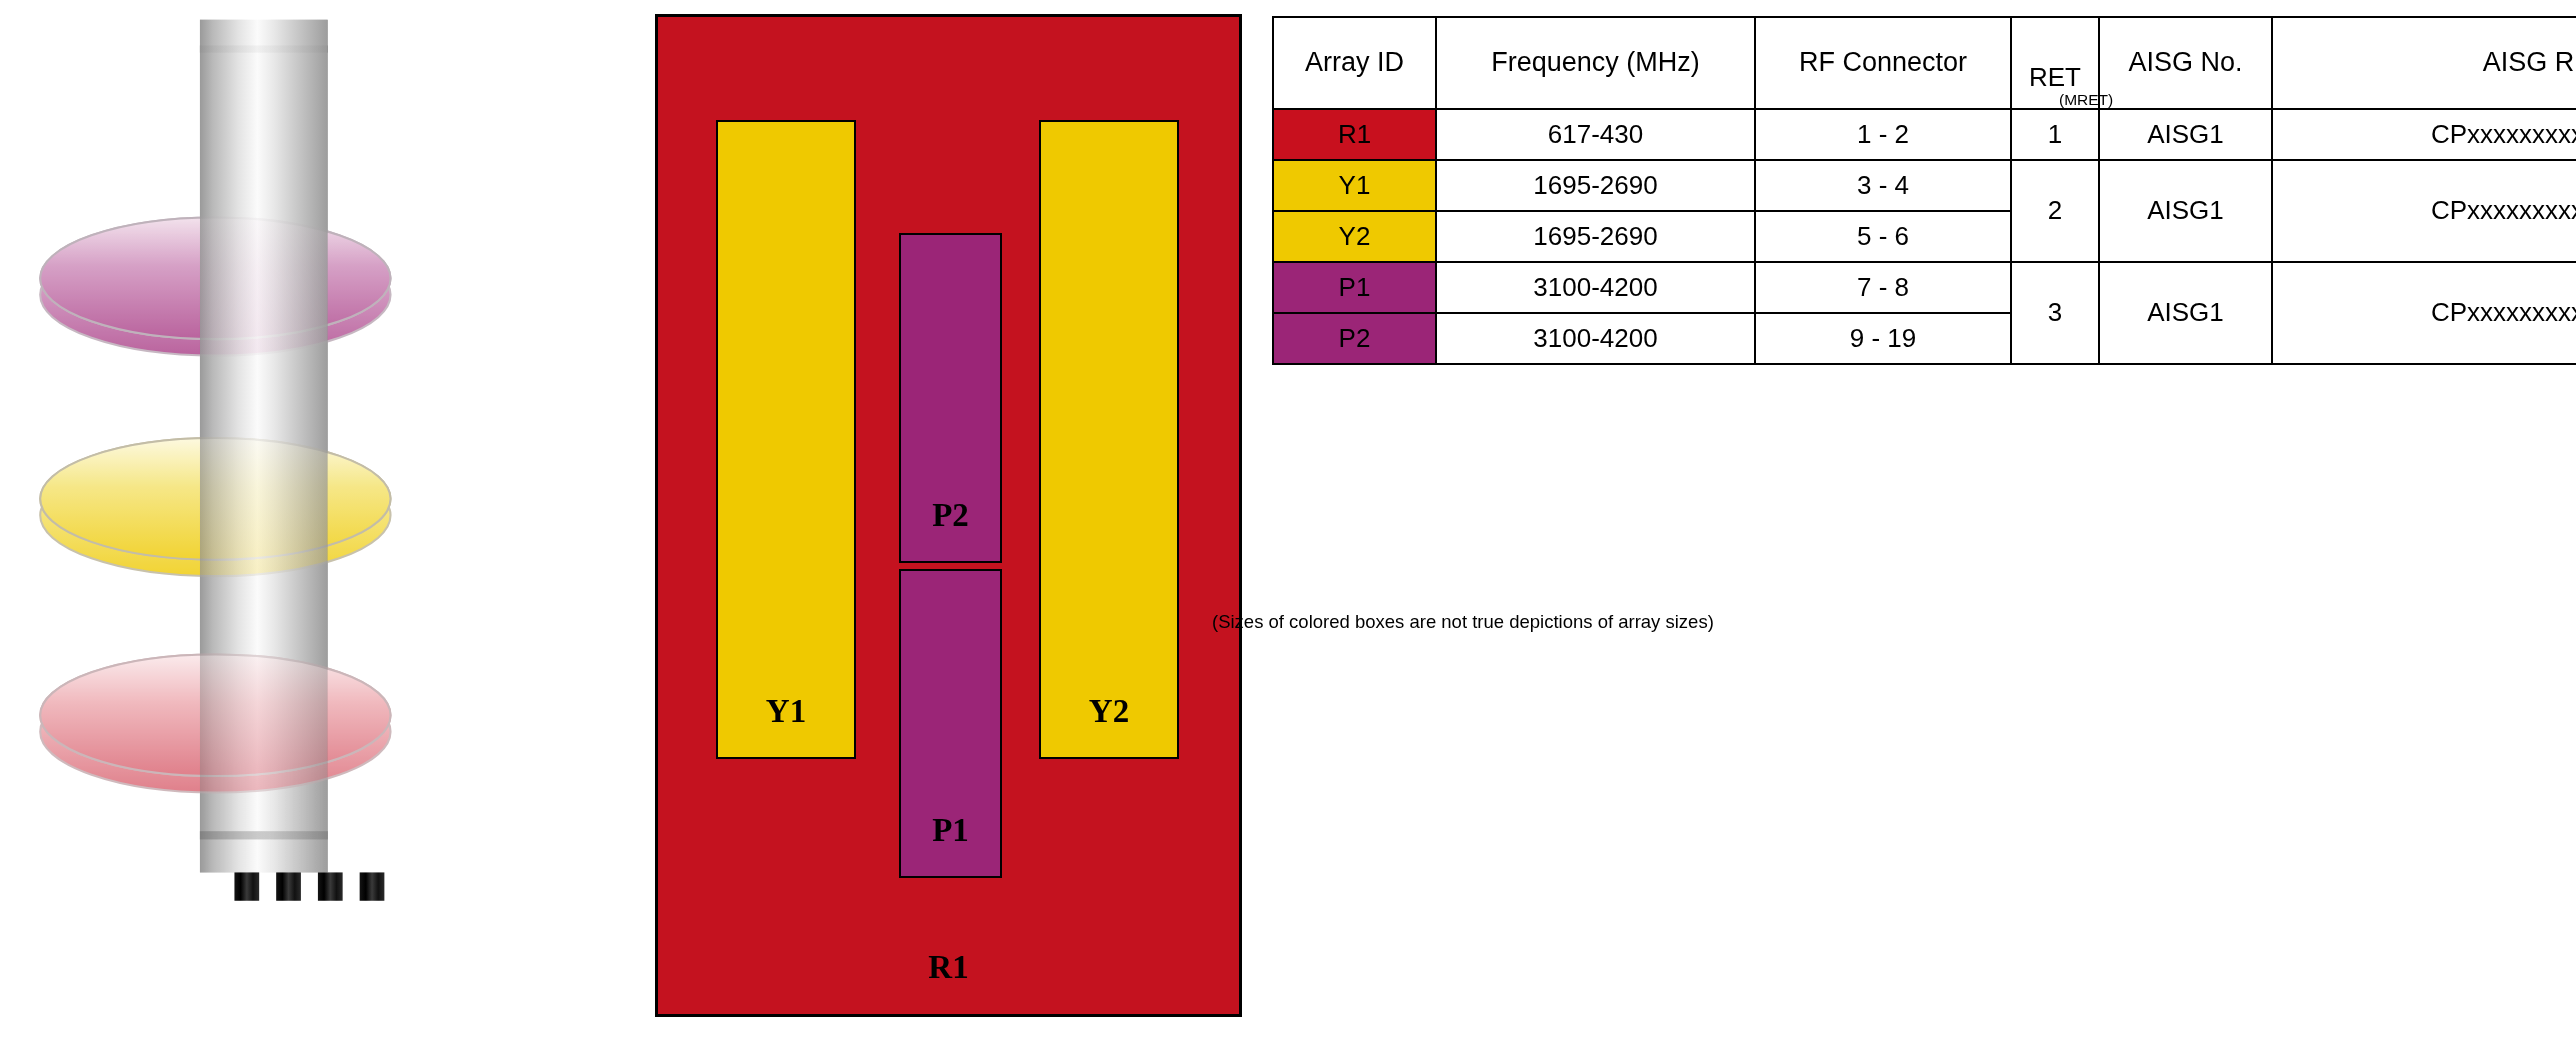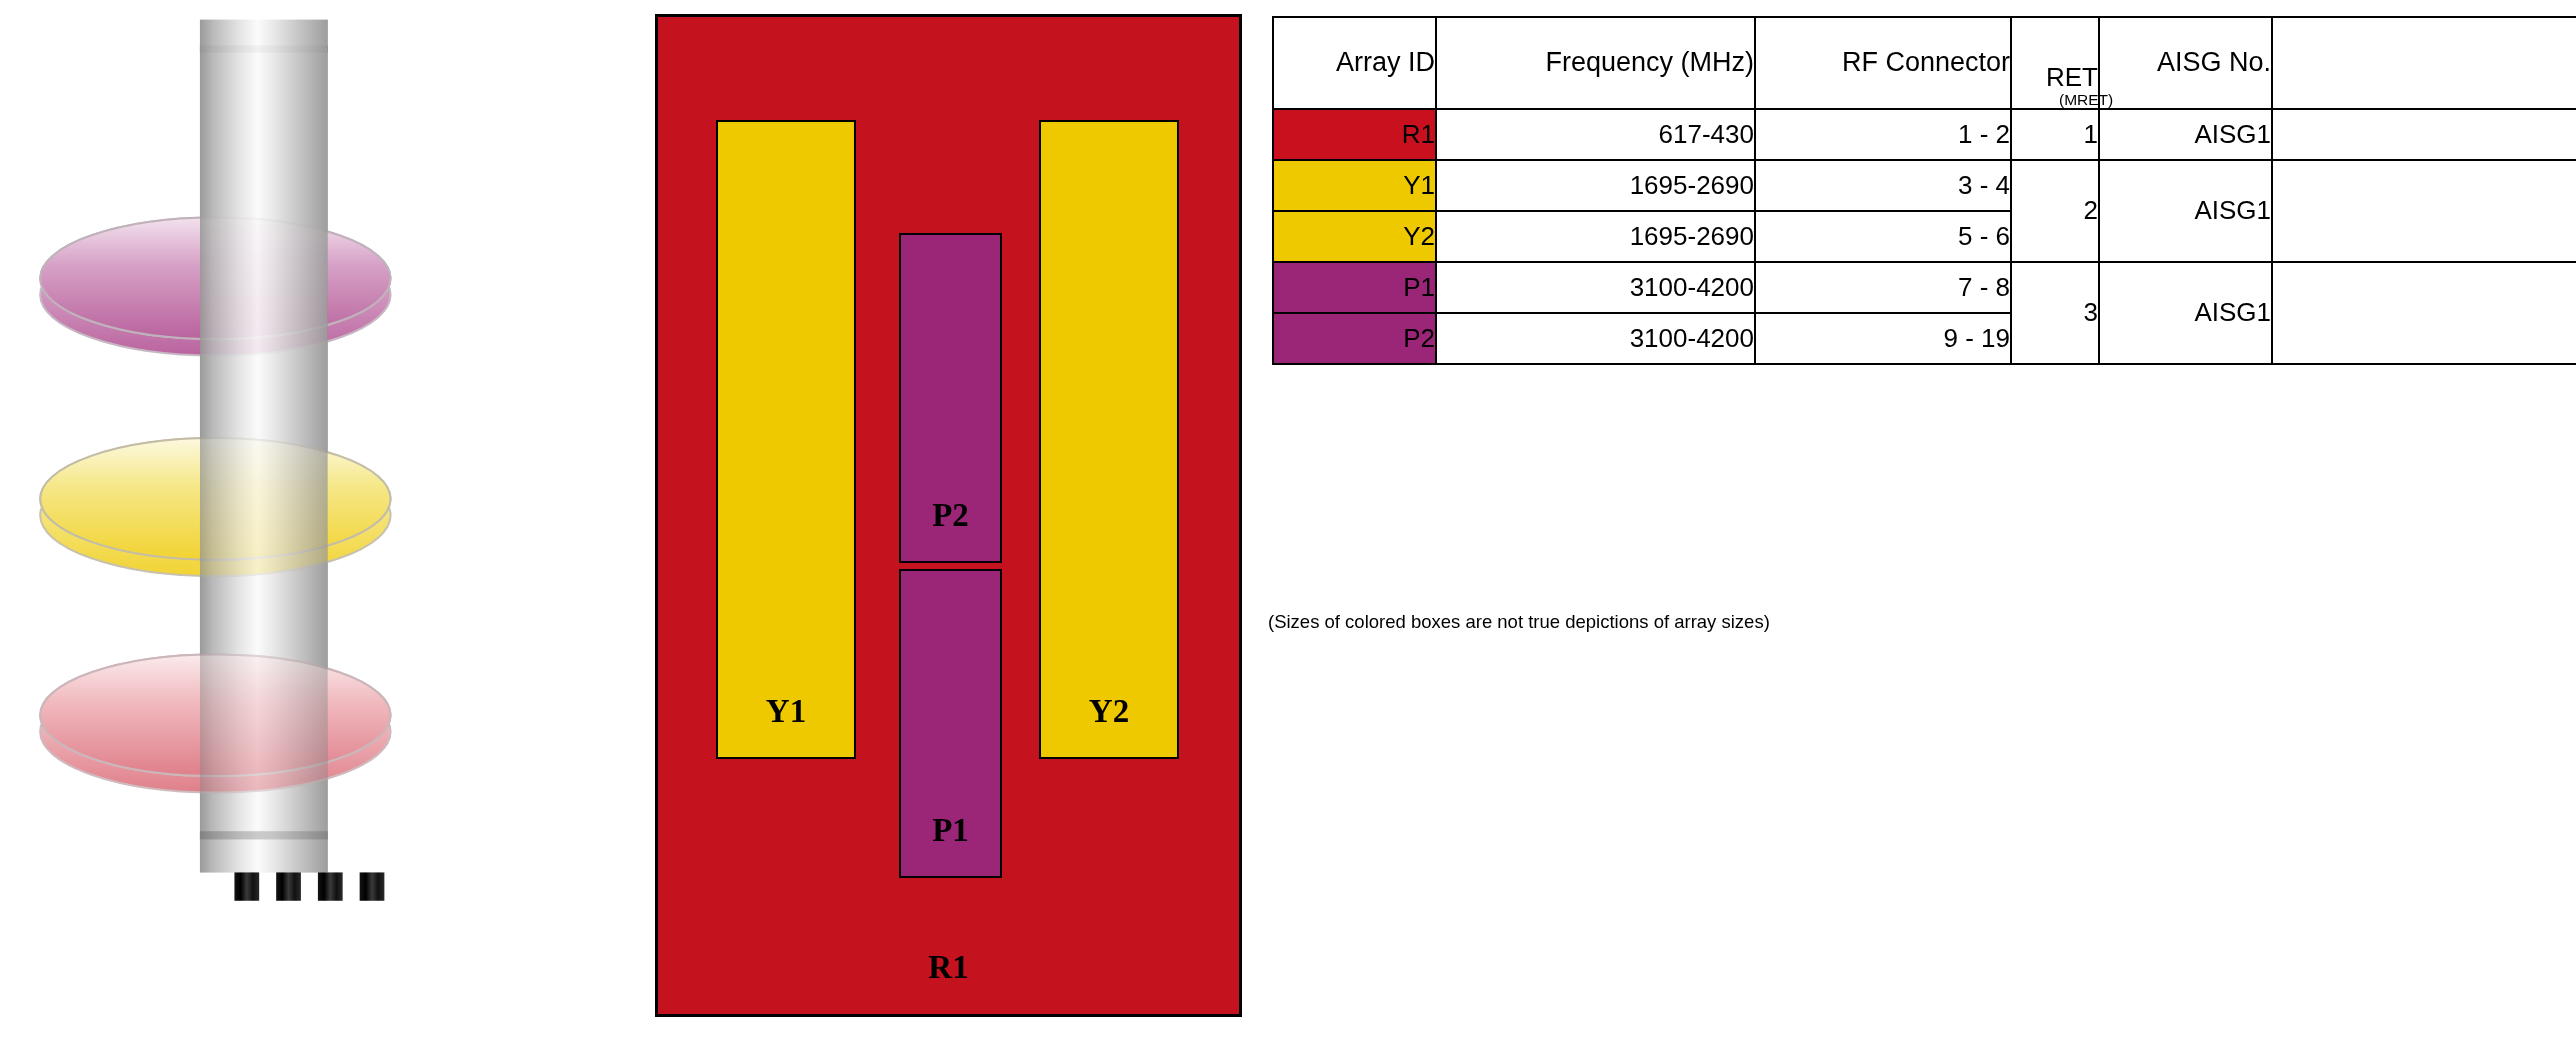--- a/index.html
+++ b/index.html
@@ -92,21 +92,21 @@
   table.spec-table {
     border-collapse: collapse;
     table-layout: fixed;
     width: 1600px;
     background: #ffffff;
   }
   table.spec-table th,
   table.spec-table td {
     border: 2.1px solid #000000;
     color: #000000;
-    text-align: right;
+    text-align: center;
     vertical-align: middle;
     font-family: "Liberation Sans", sans-serif;
     font-weight: normal;
     padding: 0;
   }
   table.spec-table thead th {
     height: 49px;
     font-size: 27px;
   }
   table.spec-table tbody td {
@@ -126,21 +126,21 @@
   td.swatch-cell {
     font-weight: bold;
     font-size: 25px;
   }
   td.swatch-red    { background: #C8101E; }
   td.swatch-yellow { background: #EFC900; }
   td.swatch-purple { background: #9B2577; }
 
   #table-footnote {
     position: absolute;
-    left: 1268px;
+    left: 1212px;
     top: 611px;
     font-family: "Liberation Sans", sans-serif;
     font-size: 18.5px;
     color: #000000;
     white-space: nowrap;
   }
 </style>
 </head>
 <body>
 

